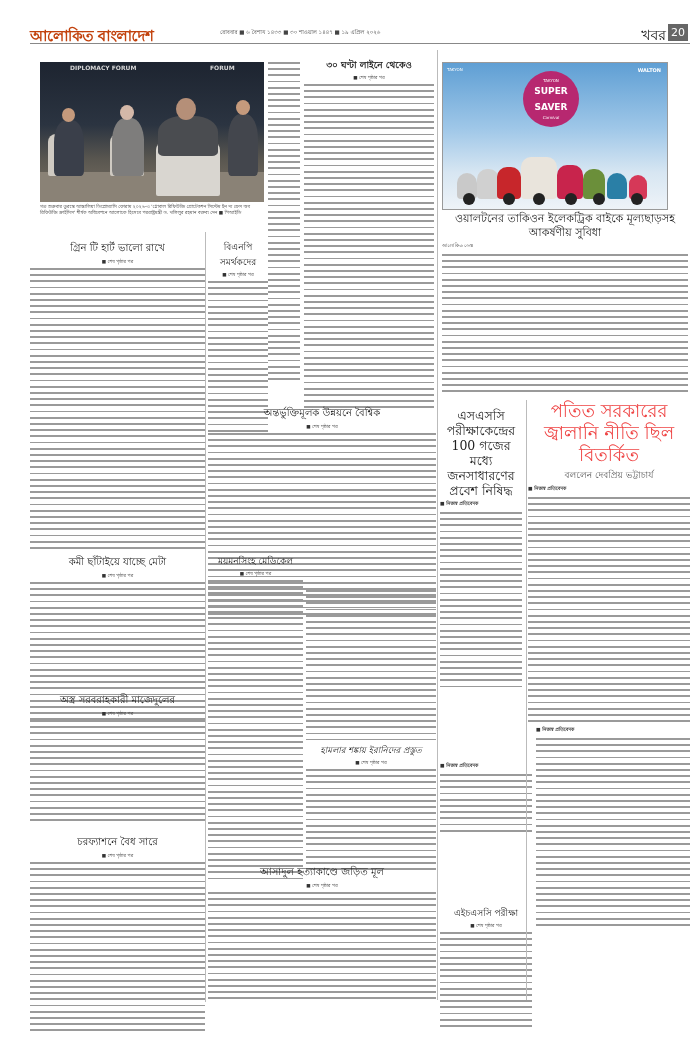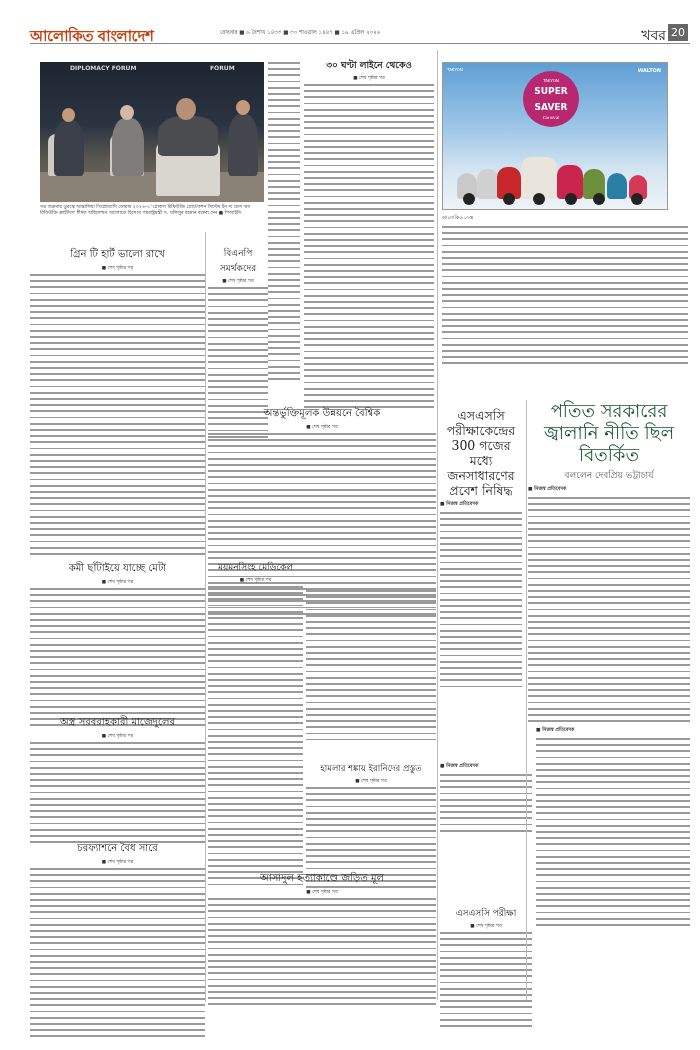--- a/index.html
+++ b/index.html
@@ -8,22 +8,22 @@
 
   .masthead { position: absolute; left: 30px; top: 22px; width: 660px; height: 22px; border-bottom: 1px solid #888; }
   .masthead .logo { position: absolute; left: 0; top: 2px; font-size: 15px; font-weight: bold; color: #c2410c; letter-spacing: -0.5px; }
   .masthead .dateline { position: absolute; left: 190px; top: 7px; font-size: 5.5px; color: #444; font-family: "DejaVu Sans", sans-serif; }
   .masthead .section { position: absolute; right: 24px; top: 2px; font-size: 14px; color: #111; }
   .masthead .pageno { position: absolute; right: 2px; top: 2px; width: 20px; height: 17px; background: #666; color: #fff; font-size: 11px; text-align: center; line-height: 17px; font-family: "DejaVu Sans", sans-serif; }
 
   .col { position: absolute; }
   .jump { font-size: 4.6px; text-align: center; color: #333; margin: 1px 0 2px; font-family: "DejaVu Sans", sans-serif; }
   .byline { font-size: 4.8px; color: #333; margin: 2px 0 4px; font-weight: bold; font-family: "DejaVu Sans", sans-serif; }
-  .hl { font-size: 10px; text-align: center; color: #222; margin-top: 14px; }
-  .hl-big { font-size: 21px; text-align: center; color: #14532d; line-height: 25px; }
+  .hl { font-size: 10px; text-align: center; color: #222; margin-top: 8px; }
+  .hl-big { font-size: 21px; text-align: center; color: #ef4444; line-height: 25px; }
   .hl-mid { font-size: 12.5px; text-align: center; color: #222; line-height: 15px; }
   .sub { font-size: 9px; text-align: center; color: #555; margin-top: 2px; }
   .lines { background: repeating-linear-gradient(to bottom, #9a9a9a 0px, #9a9a9a 1.8px, transparent 1.8px, transparent 6.2px); }
   .rule { position: absolute; background: #bbb; }
 
   
   .photo { position: absolute; left: 40px; top: 62px; width: 224px; height: 140px; background: linear-gradient(#1d2430 0%, #2b3441 45%, #5a5750 70%, #7d7366 100%); overflow: hidden; }
   .photo .banner { position: absolute; color: #d8d8d8; font-size: 6px; font-family: "DejaVu Sans", sans-serif; font-weight: bold; }
   .photo .person { position: absolute; border-radius: 40% 40% 10% 10%; }
   .photo .head { position: absolute; border-radius: 50%; background: #c59a7c; }
@@ -95,20 +95,21 @@
   <div class="scooter" style="left:186px;width:18px;height:24px;background:#d63858;"></div>
   <div class="wheel" style="left:20px;"></div>
   <div class="wheel" style="left:60px;"></div>
   <div class="wheel" style="left:90px;"></div>
   <div class="wheel" style="left:122px;"></div>
   <div class="wheel" style="left:150px;"></div>
   <div class="wheel" style="left:188px;"></div>
 </div>
 
 <div class="col" style="left:442px;top:212px;width:246px;">
+  <div class="hl-mid" style="font-size:11px;line-height:14px;">ওয়ালটনের তাকিওন ইলেকট্রিক বাইকে মূল্যছাড়সহ আকর্ষণীয় সুবিধা</div>
   <div class="byline" style="font-weight:normal;">আলোকিত ডেস্ক</div>
   <div class="lines" style="height:140px;"></div>
 </div>
 
 <div class="col" style="left:30px;top:232px;width:175px;">
   <div class="hl">গ্রিন টি হার্ট ভালো রাখে</div>
   <div class="jump">■ শেষ পৃষ্ঠার পর</div>
   <div class="lines" style="height:285px;"></div>
 </div>
 
@@ -118,21 +119,21 @@
   <div class="lines" style="height:152px;"></div>
 </div>
 
 <div class="col" style="left:208px;top:398px;width:228px;">
   <div class="hl" style="margin-top:7px;">অন্তর্ভুক্তিমূলক উন্নয়নে বৈশ্বিক</div>
   <div class="jump">■ শেষ পৃষ্ঠার পর</div>
   <div class="lines" style="height:184px;"></div>
 </div>
 
 <div class="col" style="left:440px;top:408px;width:82px;">
-  <div class="hl-mid">এসএসসি পরীক্ষাকেন্দ্রের 300 গজের মধ্যে জনসাধারণের প্রবেশ নিষিদ্ধ</div>
+  <div class="hl-mid">এসএসসি পরীক্ষাকেন্দ্রের 100 গজের মধ্যে জনসাধারণের প্রবেশ নিষিদ্ধ</div>
   <div class="byline">■ নিজস্ব প্রতিবেদক</div>
   <div class="lines" style="height:175px;"></div>
 </div>
 
 <div class="col" style="left:528px;top:400px;width:162px;">
   <div class="hl-big" style="font-size:18px;line-height:22px;">পতিত সরকারের জ্বালানি নীতি ছিল বিতর্কিত</div>
   <div class="sub">বললেন দেবপ্রিয় ভট্টাচার্য</div>
   <div class="byline">■ নিজস্ব প্রতিবেদক</div>
   <div class="lines" style="height:225px;"></div>
 </div>
@@ -144,26 +145,26 @@
 </div>
 
 <div class="col" style="left:208px;top:546px;width:95px;">
   <div class="hl" style="font-size:9px;">ময়মনসিংহ মেডিকেল</div>
   <div class="jump">■ শেষ পৃষ্ঠার পর</div>
   <div class="lines" style="height:300px;"></div>
 </div>
 <div class="col lines" style="left:306px;top:590px;width:130px;height:150px;"></div>
 
 <div class="col" style="left:306px;top:742px;width:130px;">
-  <div class="hl" style="font-size:8.5px;margin-top:20px;">হামলার শঙ্কায় ইরানিদের প্রস্তুত</div>
+  <div class="hl" style="font-size:8.5px;margin-top:2px;font-style:italic;">হামলার শঙ্কায় ইরানিদের প্রস্তুত</div>
   <div class="jump">■ শেষ পৃষ্ঠার পর</div>
   <div class="lines" style="height:105px;"></div>
 </div>
 
-<div class="col" style="left:30px;top:700px;width:175px;">
+<div class="col" style="left:30px;top:684px;width:175px;">
   <div class="hl">অস্ত্র সরবরাহকারী মাজেদুলের</div>
   <div class="jump">■ শেষ পৃষ্ঠার পর</div>
   <div class="lines" style="height:105px;"></div>
 </div>
 
 <div class="col" style="left:30px;top:826px;width:175px;">
   <div class="hl">চরফ্যাশনে বৈধ সারে</div>
   <div class="jump">■ শেষ পৃষ্ঠার পর</div>
   <div class="lines" style="height:170px;"></div>
 </div>
@@ -173,21 +174,21 @@
   <div class="jump">■ শেষ পৃষ্ঠার পর</div>
   <div class="lines" style="height:110px;"></div>
 </div>
 
 <div class="col" style="left:440px;top:760px;width:92px;">
   <div class="byline">■ নিজস্ব প্রতিবেদক</div>
   <div class="lines" style="height:60px;"></div>
 </div>
 
 <div class="col" style="left:440px;top:906px;width:92px;">
-  <div class="hl" style="margin-top:0;font-size:9px;">এসএসসি পরীক্ষা</div>
+  <div class="hl" style="margin-top:0;font-size:9px;">এইচএসসি পরীক্ষা</div>
   <div class="jump">■ শেষ পৃষ্ঠার পর</div>
   <div class="lines" style="height:95px;"></div>
 </div>
 
 <div class="col" style="left:536px;top:720px;width:154px;">
   <div class="byline" style="margin-top:6px;">■ নিজস্ব প্রতিবেদক</div>
   <div class="lines" style="height:190px;"></div>
 </div>
 
 <div class="rule" style="left:205px;top:232px;width:1px;height:770px;"></div>

